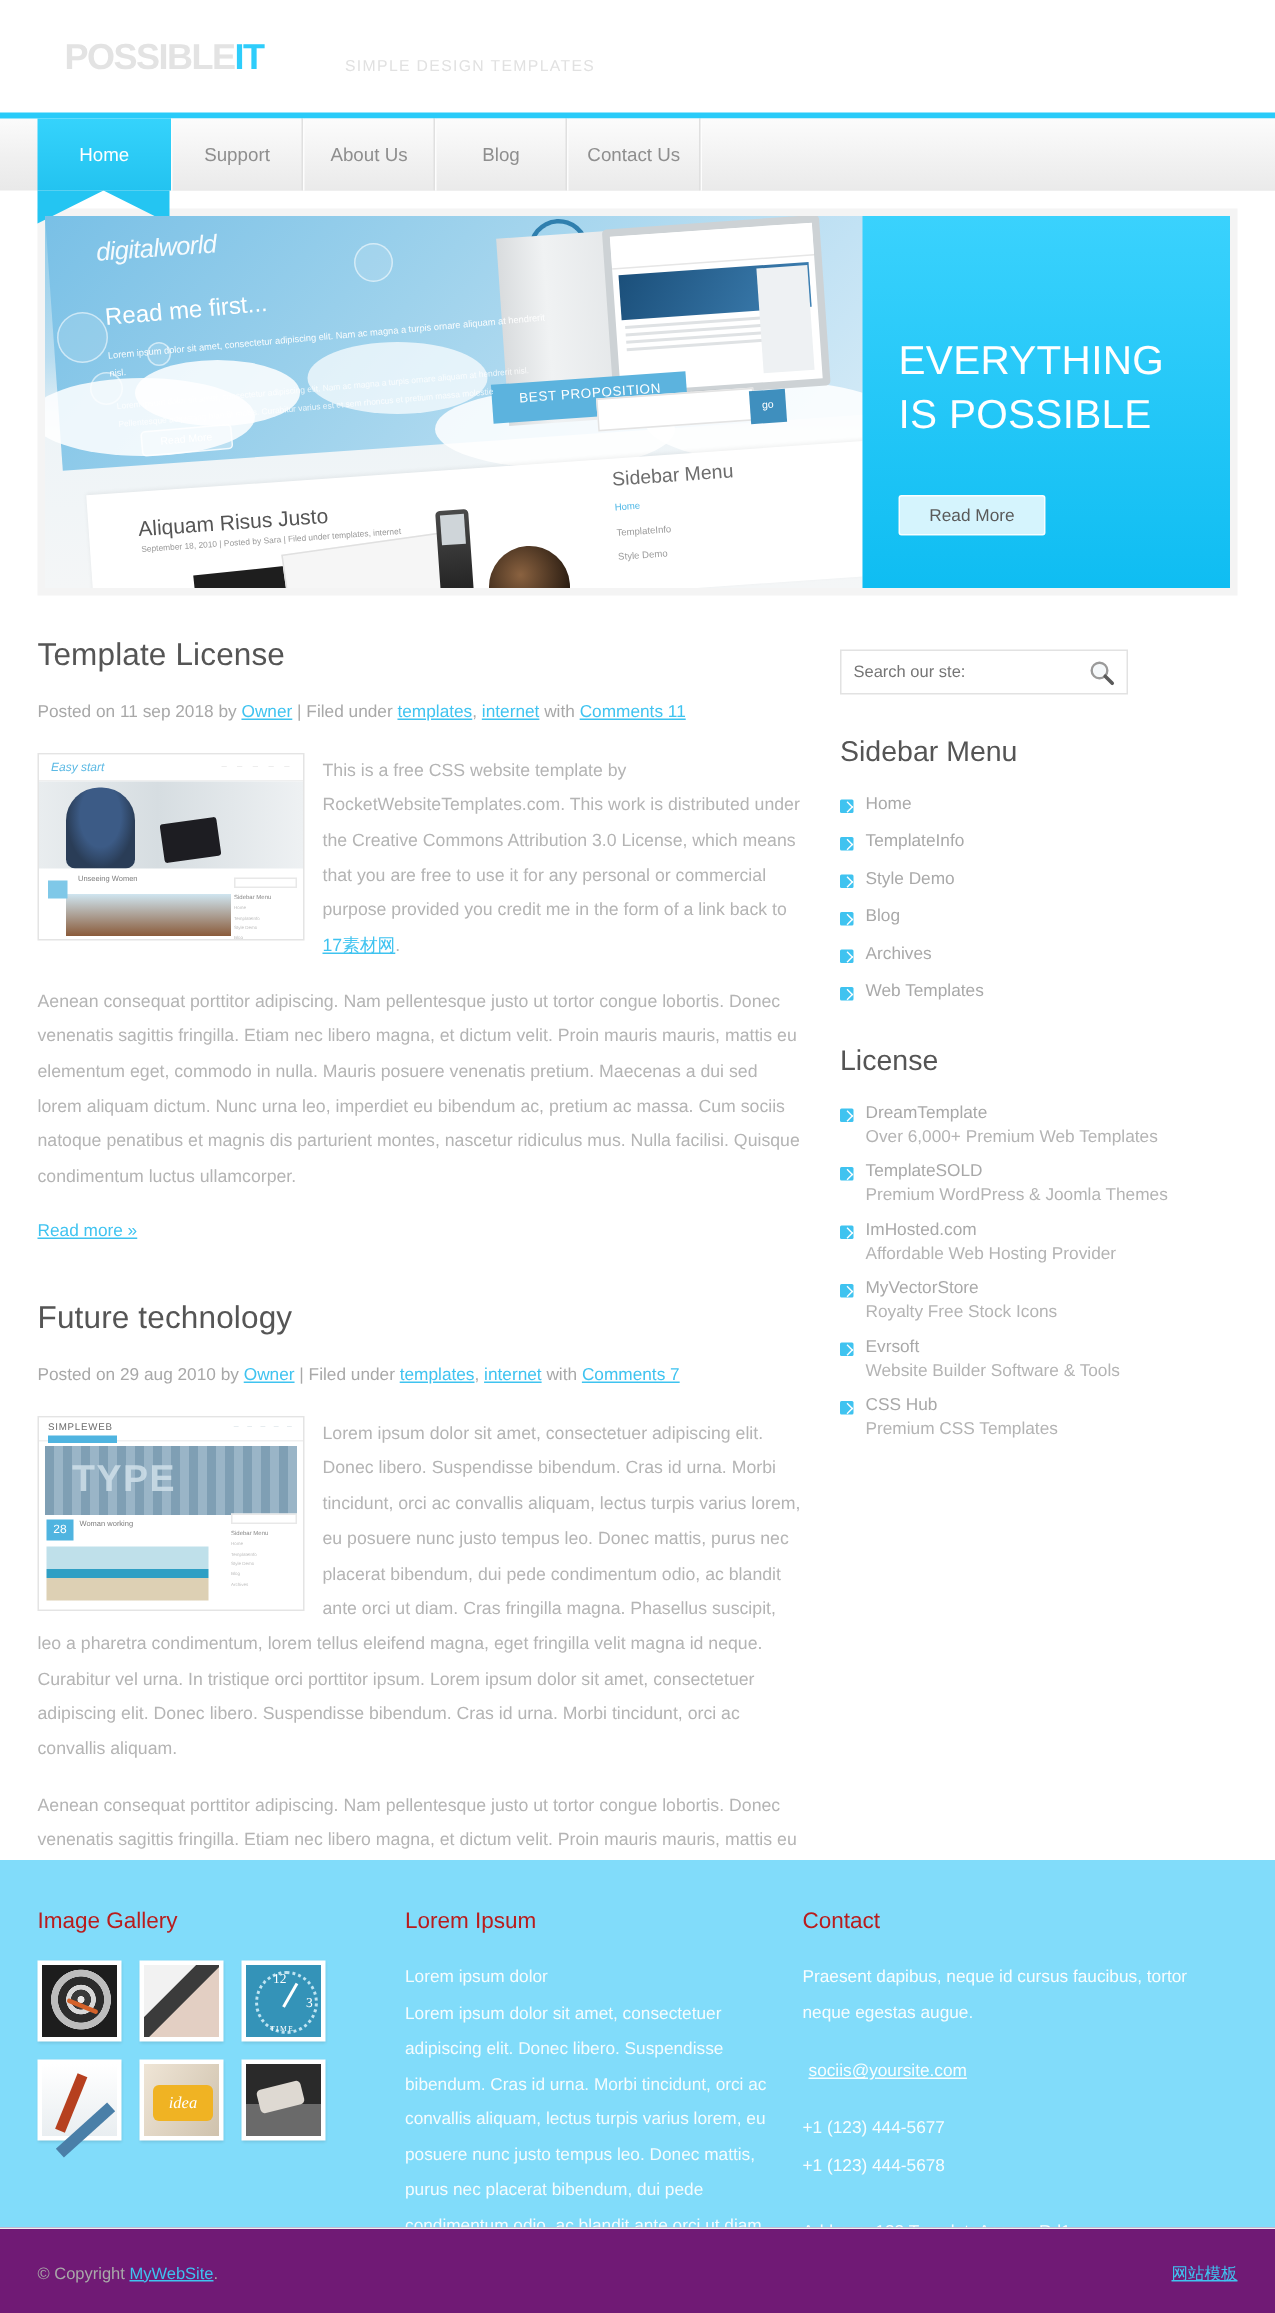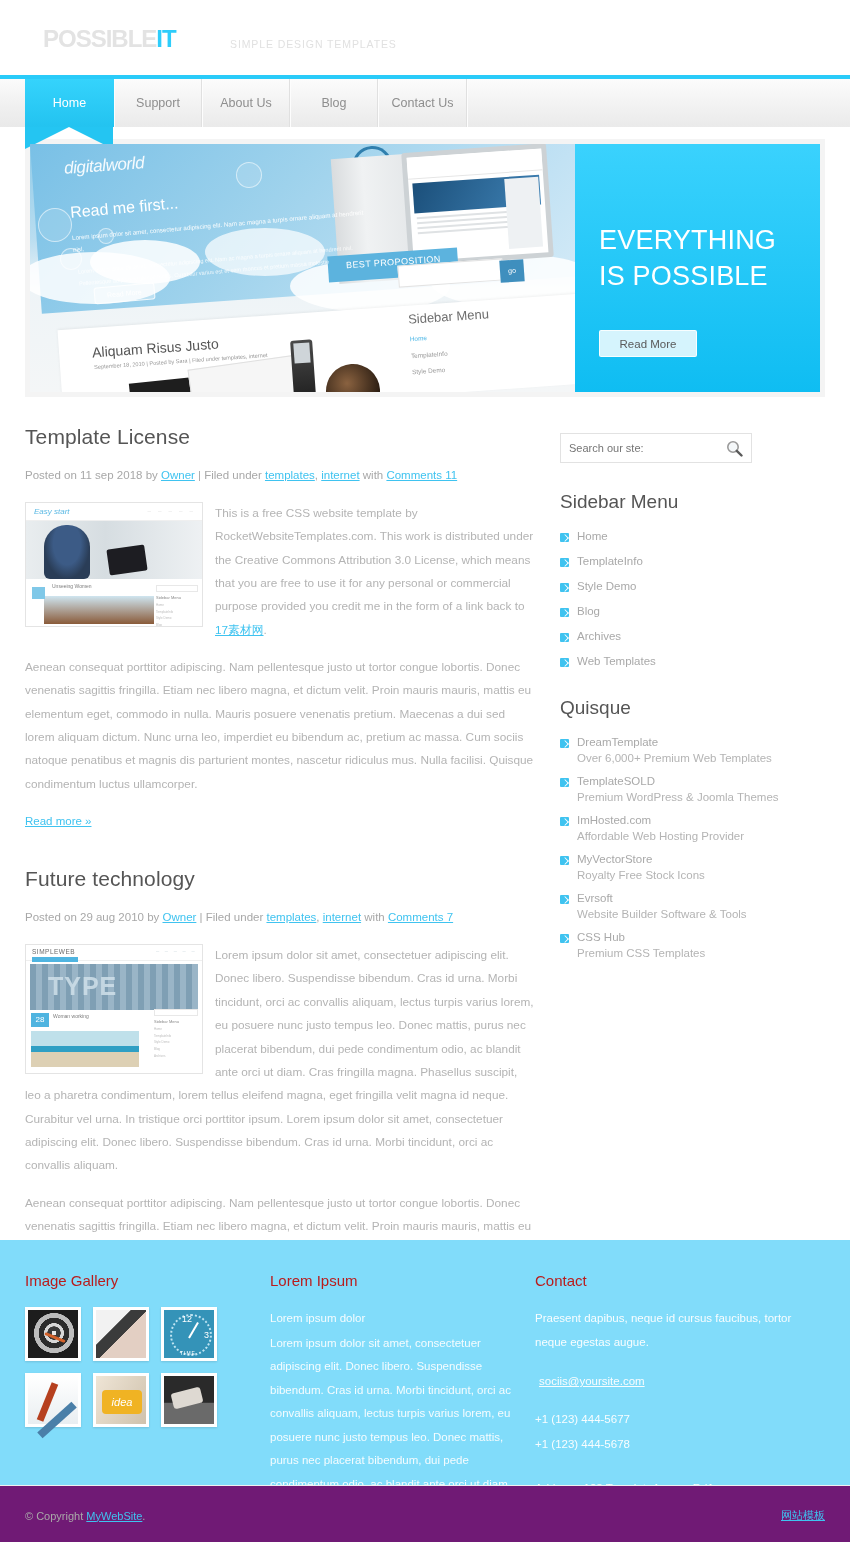--- a/index.html
+++ b/index.html
@@ -371,21 +371,21 @@
   .fcol2 { width: 265px; }
   .fcol3 { width: 265px; }
   .ftitle {
     font-size: 15px; color:#b91c1c; font-weight:normal; margin-bottom: 18px;
   }
   .gallery { display:flex; flex-wrap:wrap; gap: 12px; width: 200px;}
   .gthumb {
     width: 56px; height: 54px; background:#ffffff; padding:3px;
     box-shadow: 0 1px 2px rgba(0,0,0,.12);
   }
-  .gthumb > div { width:100%; height:100%; }
+  .gthumb > div { width:100%; height:100%;font-family:Liberation Serif, serif; }
   .g1 { background: radial-gradient(circle at 52% 48%, #e8e8e8 0 6%, #3a3a3a 7% 18%, #d8d8d8 19% 27%, #2c2c2c 28% 42%, #bdbdbd 43% 55%, #1d1d1d 56% 100%); position:relative;}
   .g1::after{content:"";position:absolute;left:16px;top:26px;width:22px;height:3px;background:#d4622a;border-radius:2px;transform:rotate(22deg);}
   .g2 { background: linear-gradient(135deg,#f2f2f2 0 35%, #3b3b3b 36% 52%, #e3cfc3 53% 100%); }
   .g3 { background:#3493b8; position:relative; }
   .g3::before{content:"";position:absolute;left:6px;top:4px;width:38px;height:38px;border:2px dotted #bfe4f2;border-radius:50%;}
   .g3::after{content:"";position:absolute;left:24px;top:10px;width:2px;height:18px;background:#ffffff;transform-origin: bottom center; transform: rotate(30deg);}
   .g3-12 { position:absolute; left:18px; top:4px; font-size:9px; color:#ffffff;}
   .g3-3 { position:absolute; left:40px; top:20px; font-size:9px; color:#ffffff;}
   .g3-t { position:absolute; left:16px; bottom:2px; font-size:5px; color:#ffffff; letter-spacing:1px;}
   .g4 { background: linear-gradient(to bottom,#ffffff,#e9eef1); position:relative; }
@@ -611,21 +611,21 @@
       <li>
           <span class="bullet"></span>
           <span>Archives</span>
         </li>
       <li>
           <span class="bullet"></span>
           <span>Web Templates</span>
         </li>
     </ul>
 
-    <h3 class="side-title" style="margin-top:30px;">Quisque</h3>
+    <h3 class="side-title" style="margin-top:30px;">License</h3>
     <div>
       <div class="sponsor-item">
         <div class="sponsor-row">
             <span class="bullet"></span>
             <span>DreamTemplate</span>
           </div>
         <div class="sponsor-desc">Over 6,000+ Premium Web Templates</div>
       </div>
       <div class="sponsor-item">
         <div class="sponsor-row">

